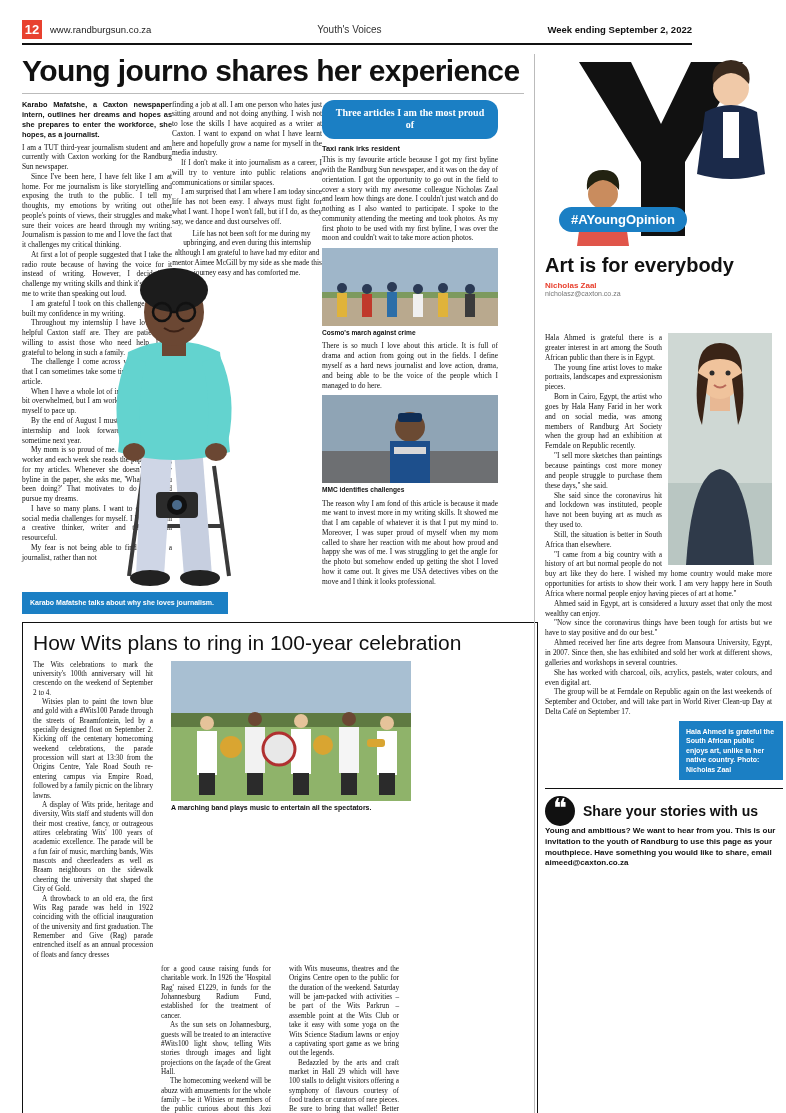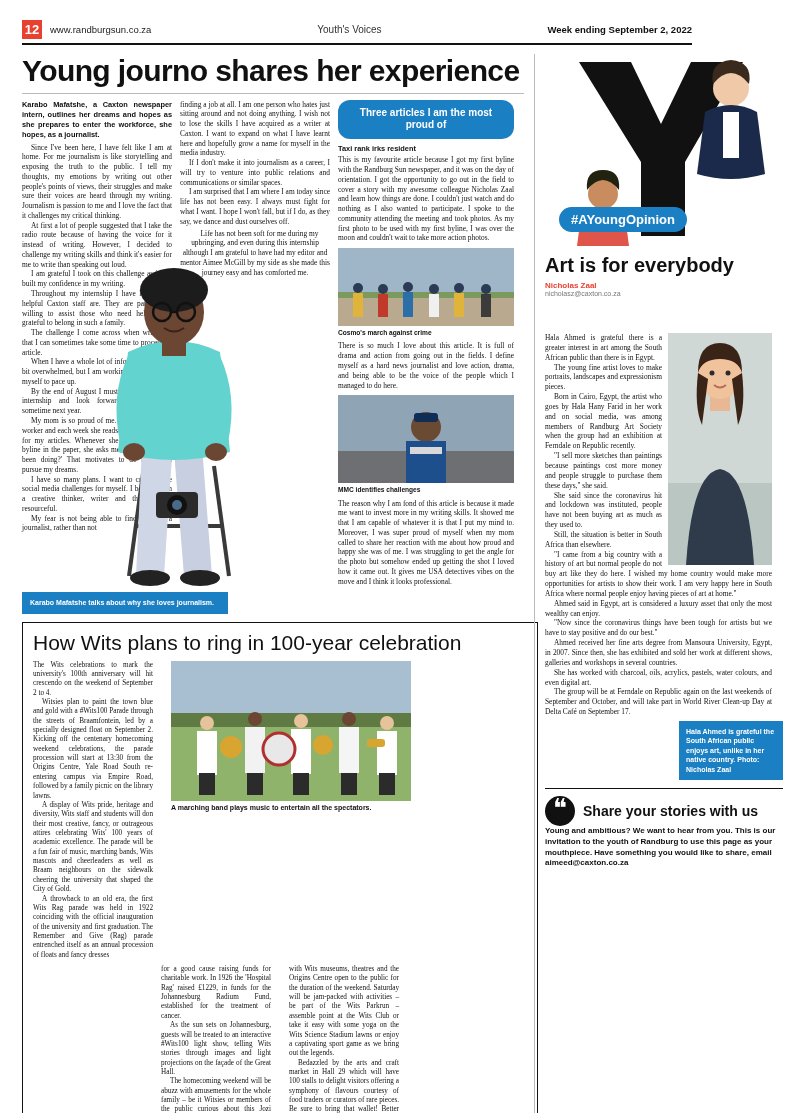--- a/index.html
+++ b/index.html
@@ -31,33 +31,33 @@
   .rightcol { width:238px; border-left:1px solid #bbb; padding-left:10px; }
 
   .headline {
     font-family:Liberation Sans, sans-serif;
     font-weight:bold; font-size:30px; line-height:1.02; letter-spacing:-0.6px;
     margin:2px 0 6px 0;
   }
   .rule { border-bottom:1px solid #bbb; margin:4px 0 6px; }
 
   
-  .cols3 { display:flex; gap:8px; }
+  .cols3 { display:flex; }
   .col { font-size:7.4px; line-height:1.32; text-align:justify; }
   .col p { margin:0; text-indent:9px; }
   .col p.first { text-indent:0; }
   .lead { font-family:"Liberation Sans",sans-serif; font-weight:bold; font-size:7.4px; line-height:1.35; text-indent:0 !important; margin-bottom:3px !important;}
   .c1 { width:150px; }
   .c2 { width:150px; }
   .c3 { width:176px; }
 
   
   .bluebox {
     background:#1b7fc4; color:#fff; border-radius:12px 12px 12px 12px;
-    font-family:Liberation Sans, sans-serif; font-weight:bold; font-size:10px;
+    font-family:Liberation Serif, serif; font-weight:bold; font-size:10px;
     padding:7px 10px 8px 10px; line-height:1.2; margin-bottom:5px;
     text-align:center;
   }
   .subhead { font-family:"Liberation Sans",sans-serif; font-weight:bold; font-size:7.4px; margin:4px 0 2px; }
 
   
   .photo { position:relative; overflow:hidden; background:#cfd6dc; }
   .cap { font-family:"Liberation Sans",sans-serif; font-weight:bold; font-size:6.6px; margin:3px 0 4px; line-height:1.25; }
 
   .caption-blue {
@@ -114,20 +114,21 @@
 
     <div class="leftcol">
 
       <div class="headline">Young journo shares her experience</div>
       <div class="rule"></div>
 
       <div class="cols3">
 
         <div class="col c1">
           <p class="lead">Karabo Mafatshe, a Caxton newspaper intern, outlines her dreams and hopes as she prepares to enter the workforce, she hopes, as a journalist.</p>
+          <p class="first">I am a TUT third-year journalism student and am currently with Caxton working for the Randburg Sun newspaper.</p>
           <p>Since I've been here, I have felt like I am at home. For me journalism is like storytelling and exposing the truth to the public. I tell my thoughts, my emotions by writing out other people's points of views, their struggles and make sure their voices are heard through my writing. Journalism is passion to me and I love the fact that it challenges my critical thinking.</p>
           <p>At first a lot of people suggested that I take the radio route because of having the voice for it instead of writing. However, I decided to challenge my writing skills and think it's easier for me to write than speaking out loud.</p>
           <p>I am grateful I took on this challenge as it has built my confidence in my writing.</p>
           <p>Throughout my internship I have loved how helpful Caxton staff are. They are patient and willing to assist those who need help. I am grateful to belong in such a family.</p>
           <p>The challenge I come across when writing is that I can sometimes take some time to process an article.</p>
           <p>When I have a whole lot of information, I get a bit overwhelmed, but I am working on it as I train myself to pace up.</p>
           <p>By the end of August I must be done with my internship and look forward to graduation sometime next year.</p>
           <p>My mom is so proud of me. She is a domestic worker and each week she reads the paper looking for my articles. Whenever she doesn't find my byline in the paper, she asks me, 'What have you been doing?' That motivates to do more and pursue my dreams.</p>
           <p>I have so many plans. I want to create some social media challenges for myself. I believe I am a creative thinker, writer and think I am resourceful.</p>
           <p>My fear is not being able to find a job as a journalist, rather than not</p>

